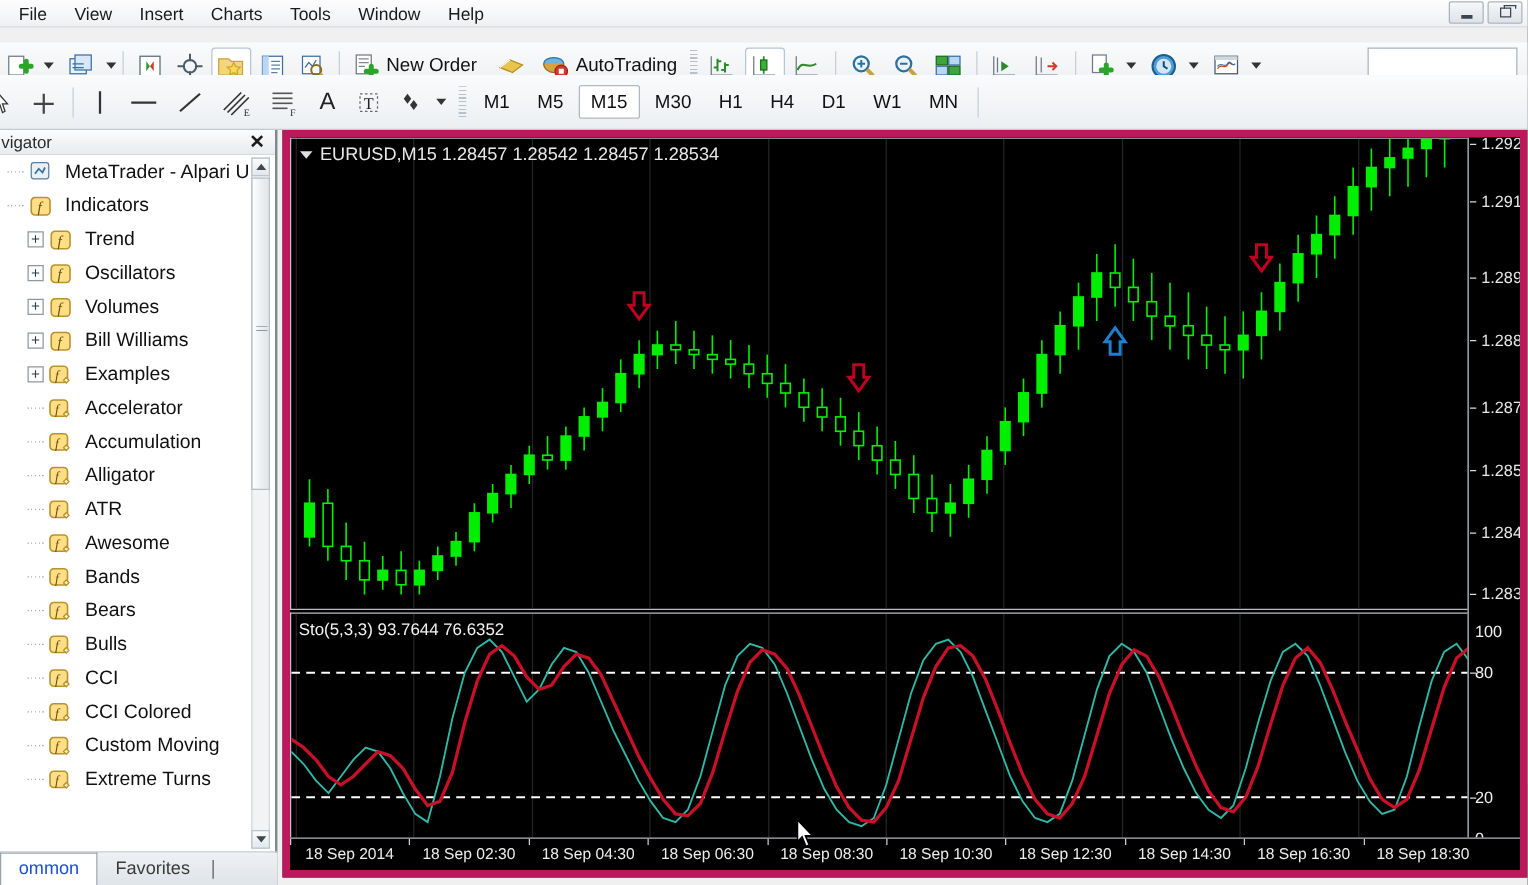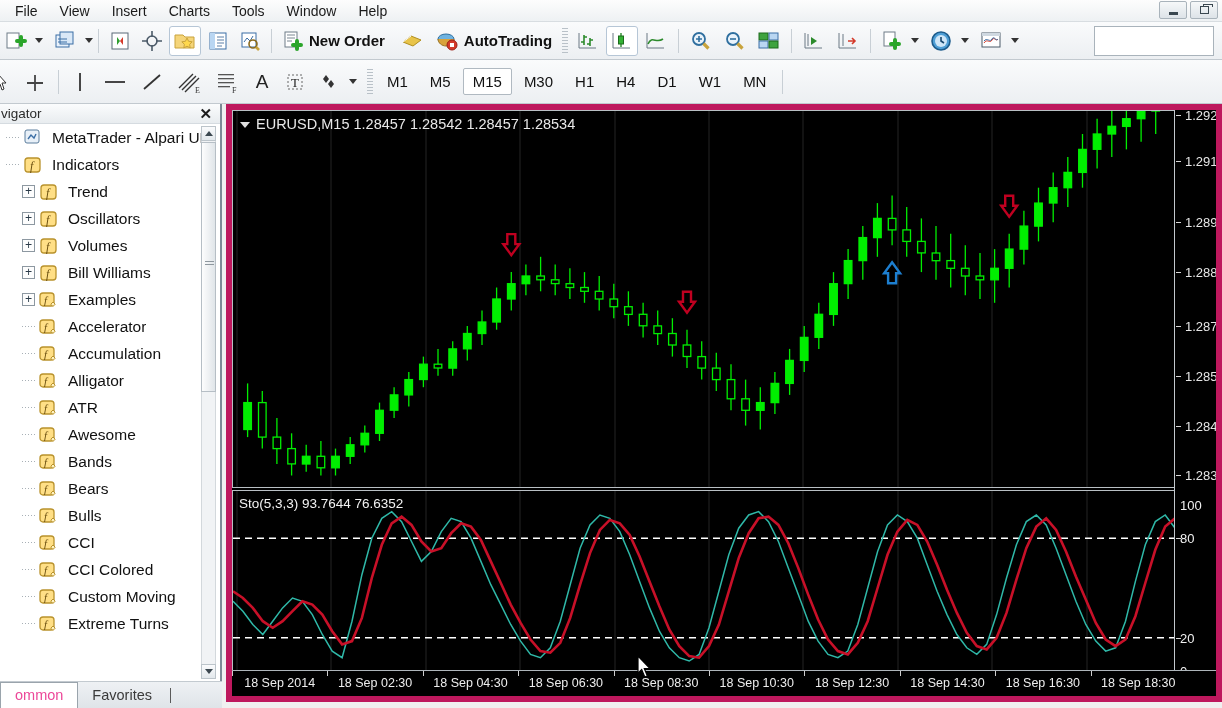--- a/index.html
+++ b/index.html
@@ -117,21 +117,21 @@
 
   .nav-tabs {
     position: absolute; left: 0; bottom: 0; width: 222px; height: 27px;
     background: linear-gradient(to bottom,#eef1f4,#dfe4e8);
     border-top: 1px solid #c3cad0; display: flex; align-items: flex-start;
   }
   .nav-tab {
     font-size: 14.5px; color: #3a3a3a; padding: 4px 14px 3px 14px; margin-top: 1px;
   }
   .nav-tab.active {
-    background: #fff; border: 1px solid #9aa4ac; border-bottom: none; color: #ec4899;
+    background: #fff; border: 1px solid #9aa4ac; border-bottom: none; color: #1d4ed8;
     margin-top: 0; padding-top: 4px; height: 26px;
   }
   .tab-caret { width: 1px; height: 15px; background: #5a5a5a; margin: 6px 4px; }
 
   
   .chart-window {
     position: absolute; left: 226px; top: 104px; width: 996px; height: 598px;
     background: #000; border: 6px solid #be185d;
   }
   .chart-inner { position: relative; width: 100%; height: 100%; background:#000; overflow:hidden; }
@@ -204,21 +204,21 @@
     <div class="win-buttons">
       <div class="win-btn">
           <div class="min-glyph"></div>
         </div>
       <div class="win-btn">
           <div class="rest-glyph"></div>
         </div>
     </div>
   </div>
 
-  <div class="toolbar-second" style="top:22px;height:38px;font-weight:bold;">
+  <div class="toolbar-second" style="top:34px;height:38px;">
     <div style="display:flex;align-items:center;width:100%;">
       <div class="tb-btn">
         <svg width="22" height="22" viewBox="0 0 22 22">
             <rect x="2" y="3" width="12" height="15" fill="#fff" stroke="#6f7c88"></rect>
             <path d="M12 11h8M16 7v8" stroke="#2aa52a" stroke-width="4" stroke-linecap="round"></path>
           </svg>
       </div>
       <div class="caret"></div>
       <div class="tb-btn" style="margin-left:6px">
         <svg width="24" height="22" viewBox="0 0 24 22">

